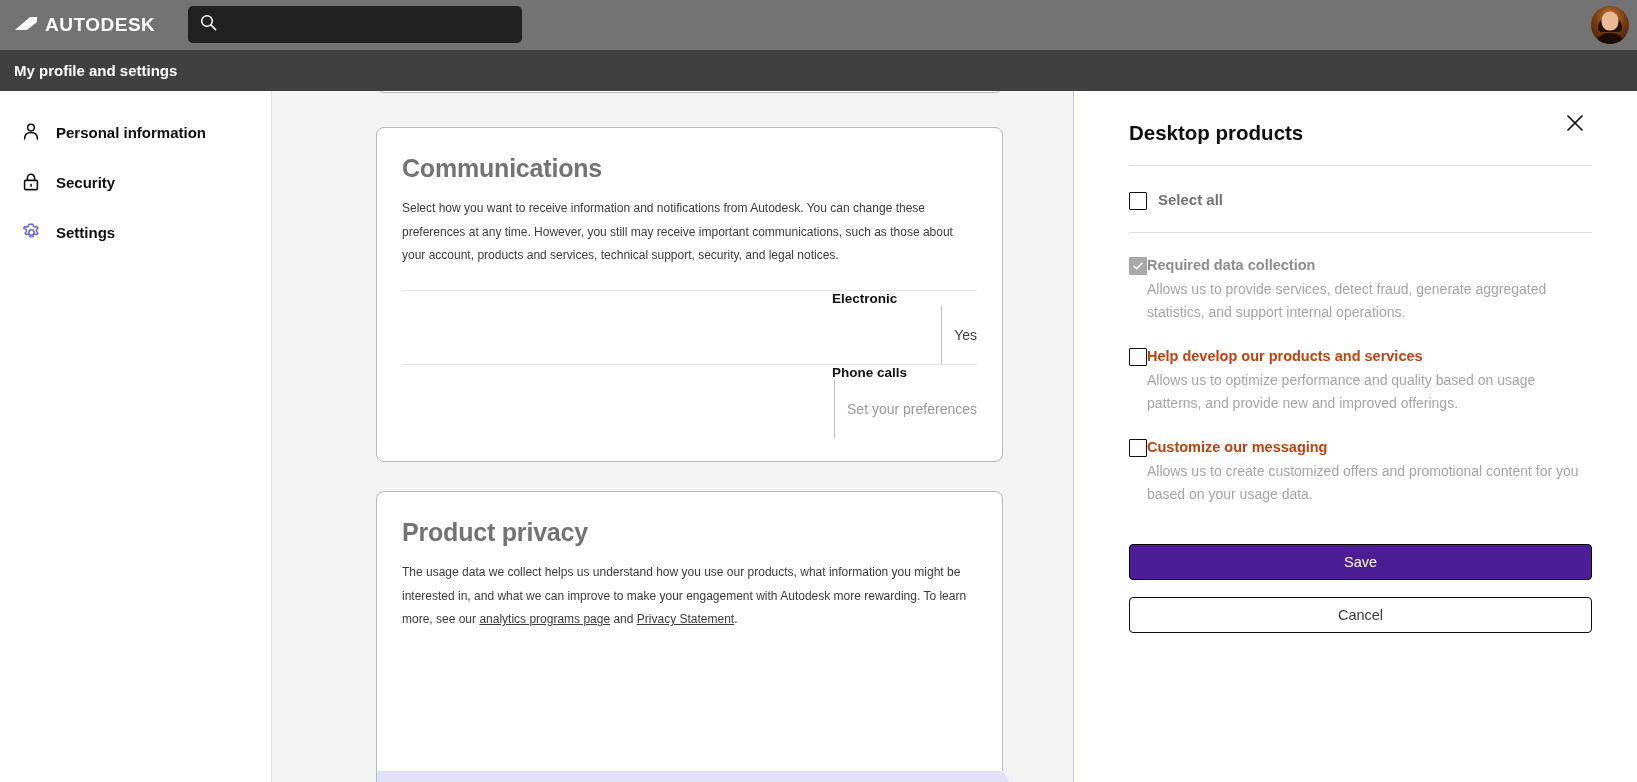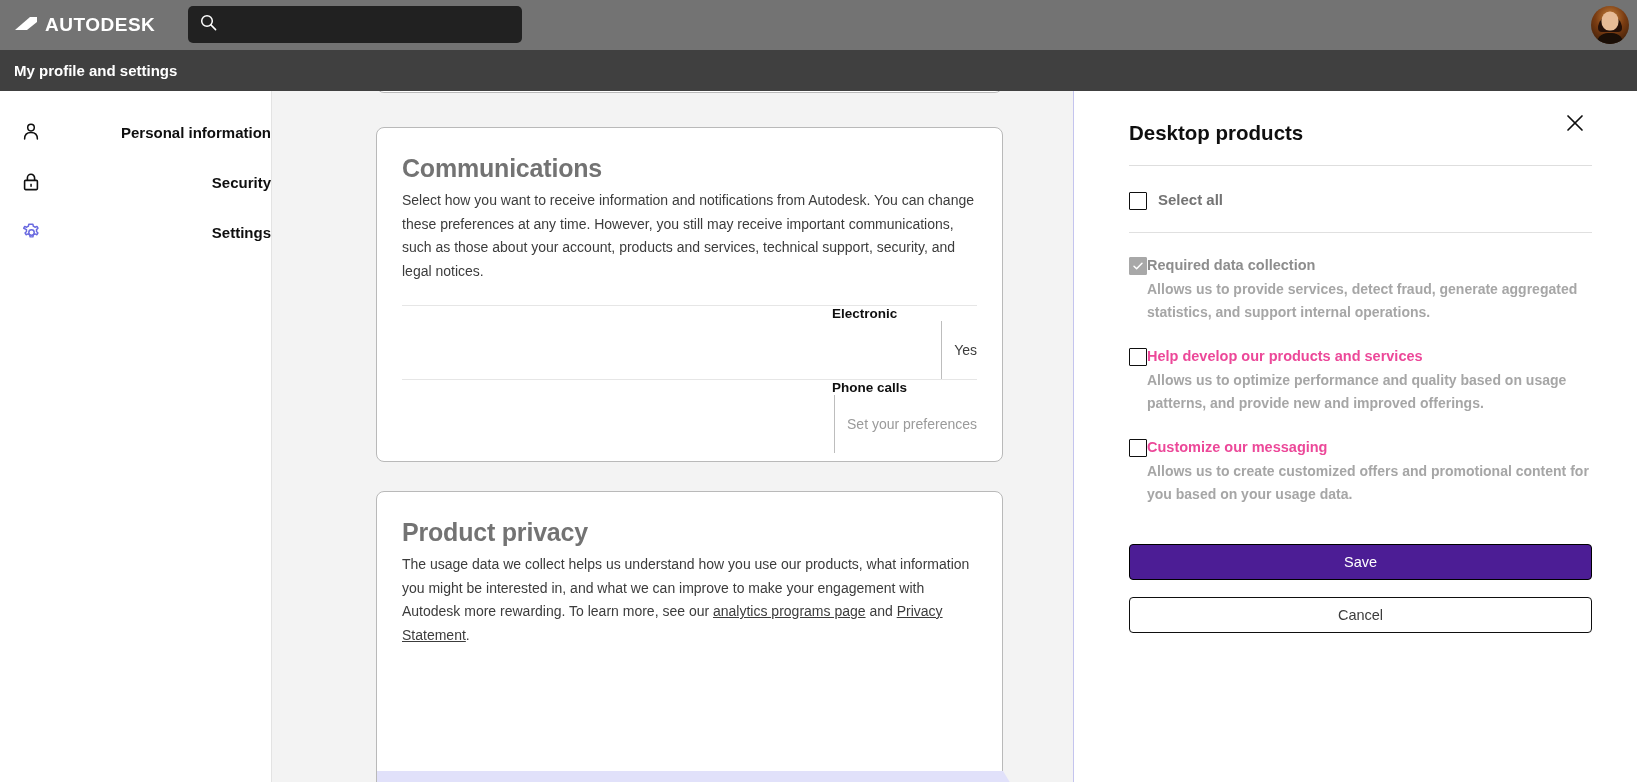--- a/index.html
+++ b/index.html
@@ -88,21 +88,20 @@
     position: absolute; top: 91px; left: 0;
     width: 272px; height: 691px;
     background: #ffffff;
     border-right: 1px solid #e3e3e3;
     padding-top: 16px;
   }
   .nav-item {
     display: flex; align-items: center;
     height: 50px; padding-left: 16px;
     cursor: pointer;
-    justify-content: space-between;
   }
   .nav-icon {
     width: 30px; display: flex;
     align-items: center; justify-content: center;
     flex-shrink: 0;
   }
   .nav-label {
     margin-left: 10px;
     font-size: 15px; font-weight: bold;
     color: #0f0f0f;
@@ -128,22 +127,22 @@
   .card-comm   { top: 36px; height: 335px; }
   .card-priv   { top: 400px; height: 300px; }
 
   .card-pad { padding: 26px 25px 0 25px; }
   .card-title {
     font-size: 25px; font-weight: bold;
     color: #737373; letter-spacing: -0.2px;
     font-family: "Liberation Sans", sans-serif;
   }
   .card-body {
-    margin-top: 6px;
-    font-size: 14px; line-height: 23.5px;
+    margin-top: 14px;
+    font-size: 12px; line-height: 23.5px;
     color: #3c3c3c;
     font-family: "Liberation Sans", sans-serif;
   }
   .card-body a {
     color: #3c3c3c; text-decoration: underline;
     cursor: pointer;
   }
 
   .pref-row {
     display: flex; align-items: flex-end;
@@ -228,30 +227,29 @@
     border-radius: 1px;
     margin-top: 2px;
     display: flex; align-items: center; justify-content: center;
   }
   .cb.disabled {
     border-color: #a8a8a8; background: #a8a8a8;
   }
   .opt-text { }
   .opt-title {
     font-size: 14.5px; font-weight: bold;
-    color: #ec4899; line-height: 21px;
+    color: #c2410c; line-height: 21px;
     font-family: "Liberation Sans", sans-serif;
   }
   .opt-title.muted { color: #8d8d8d; }
   .opt-desc {
     margin-top: 2px;
     font-size: 14px; line-height: 23px;
     color: #a6a6a6;
     font-family: "Liberation Sans", sans-serif;
-    font-weight: bold;
   }
   .panel-rule2 {
     margin: 22px 0 0 0;
     border: none; border-top: 1px solid #e0e0e0;
   }
   .select-all-label {
     font-size: 15px; font-weight: bold; color: #737373;
     margin-left: 11px; line-height: 19px;
     font-family: "Liberation Sans", sans-serif;
   }

